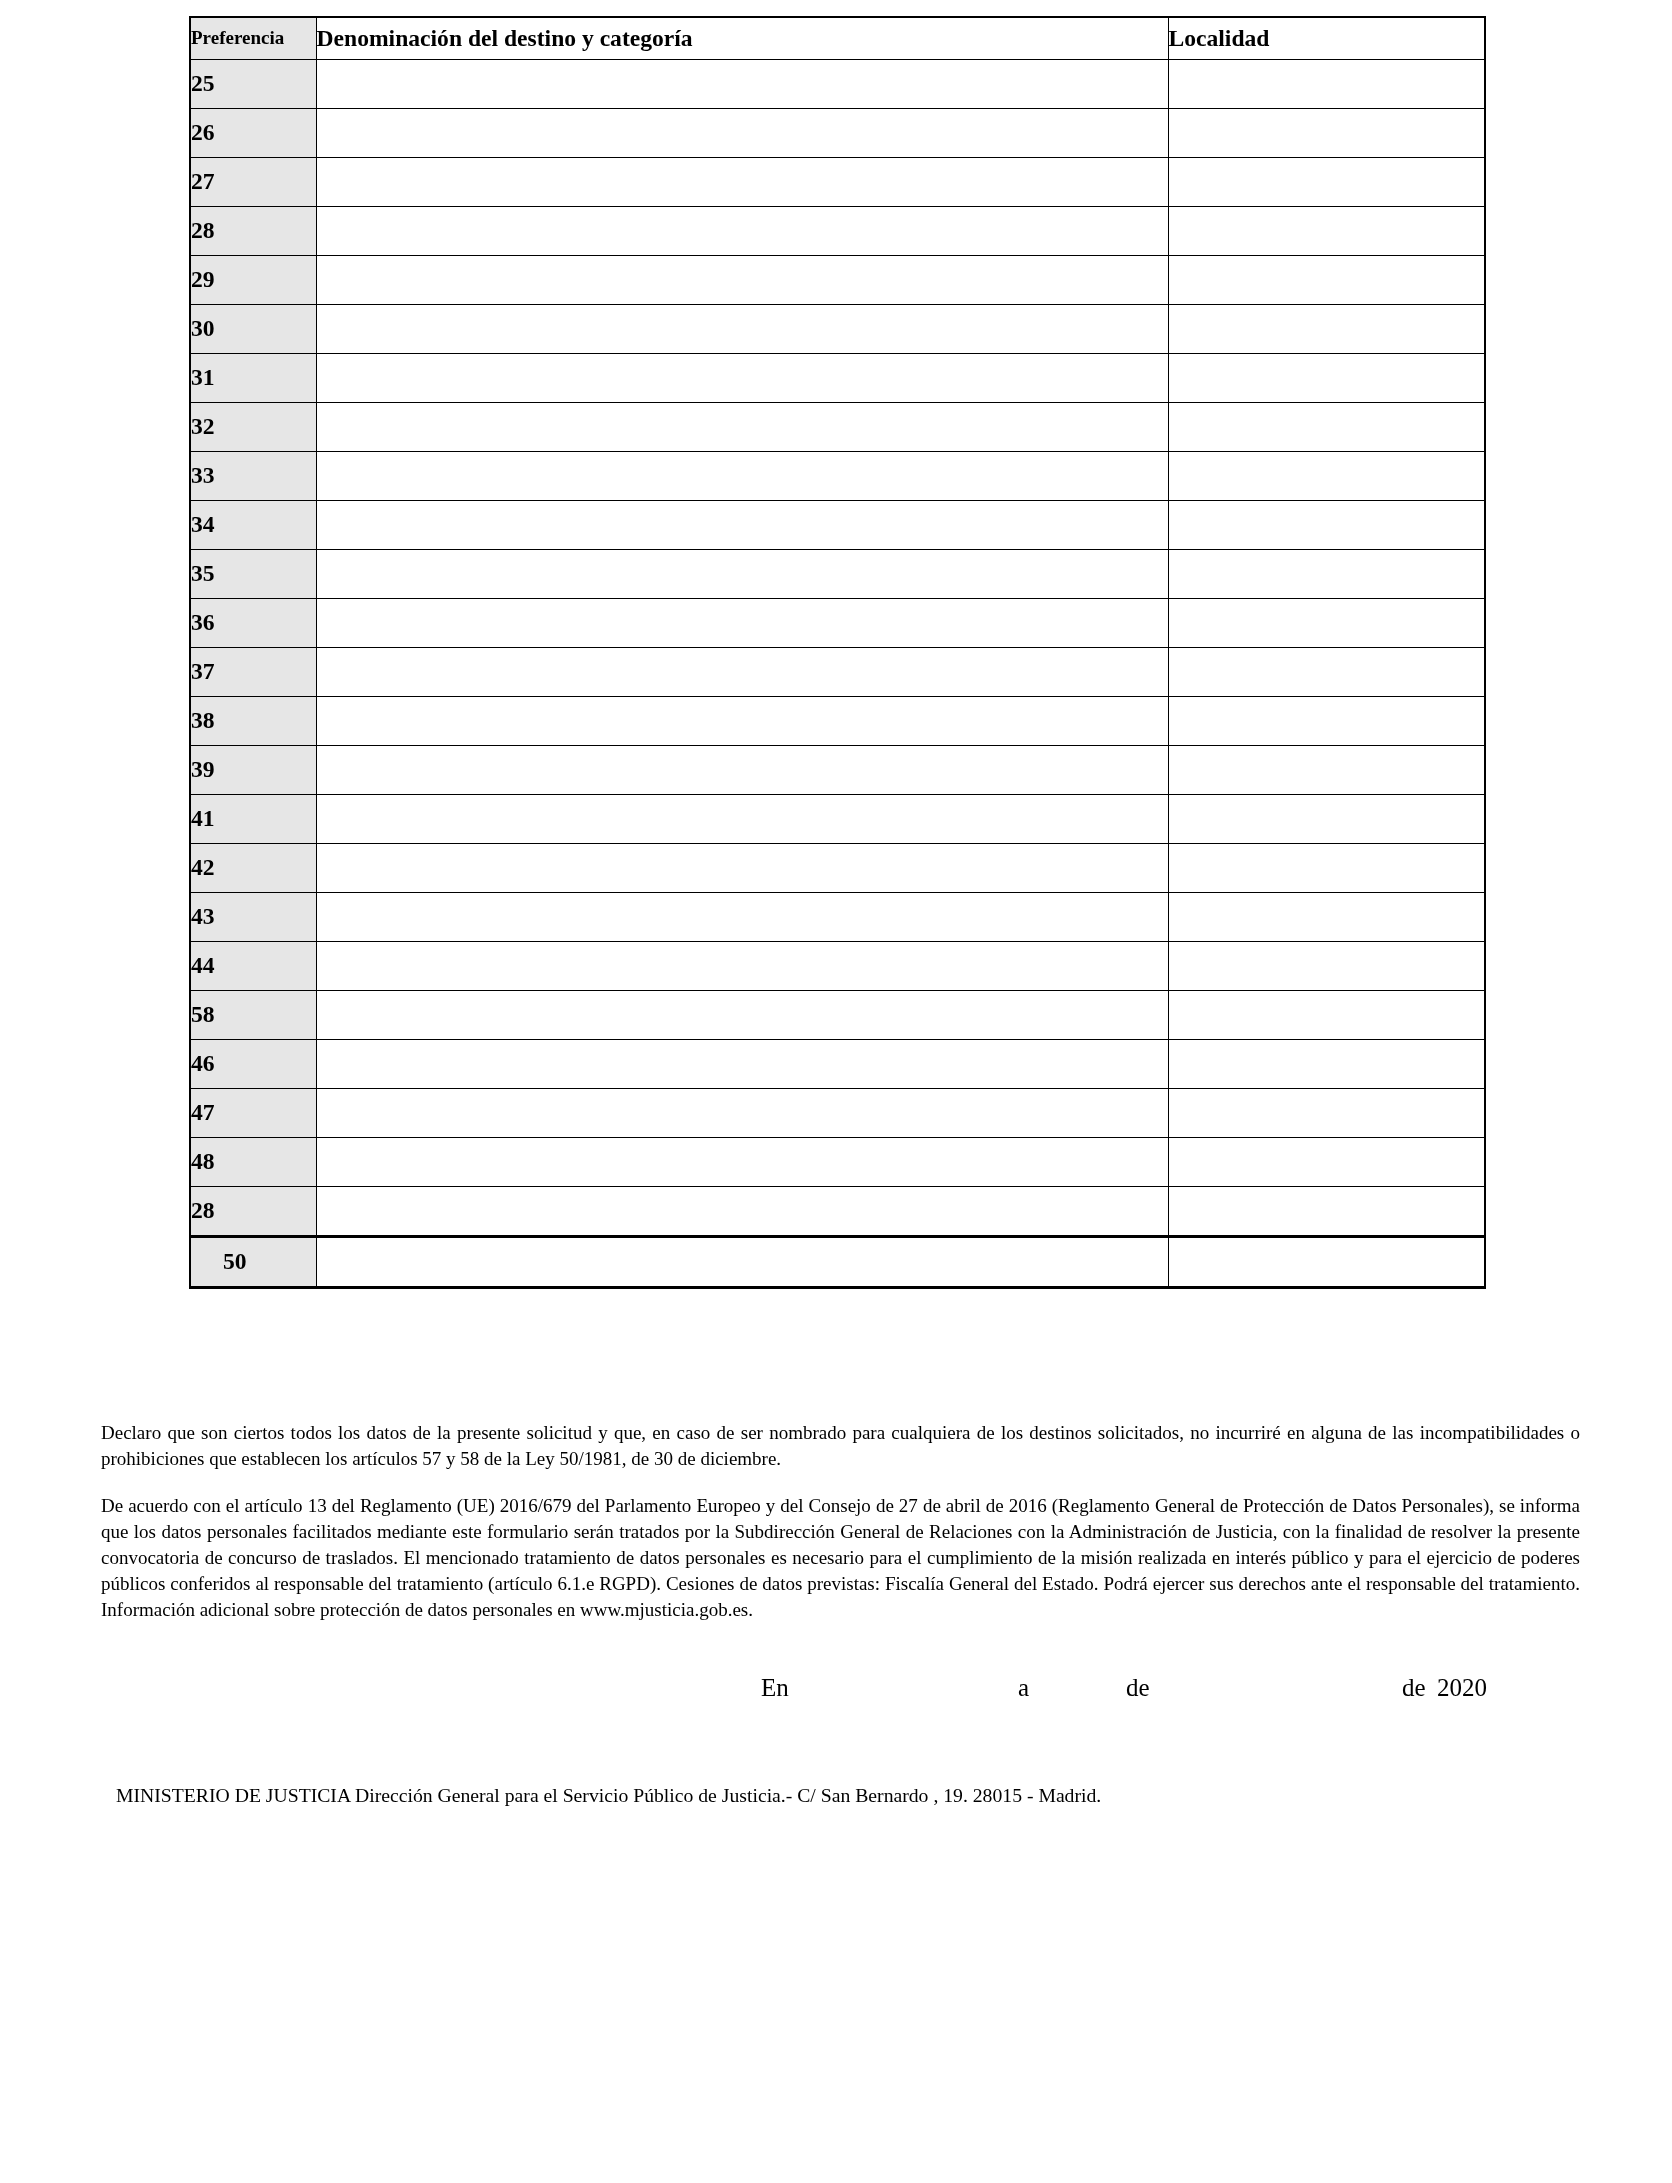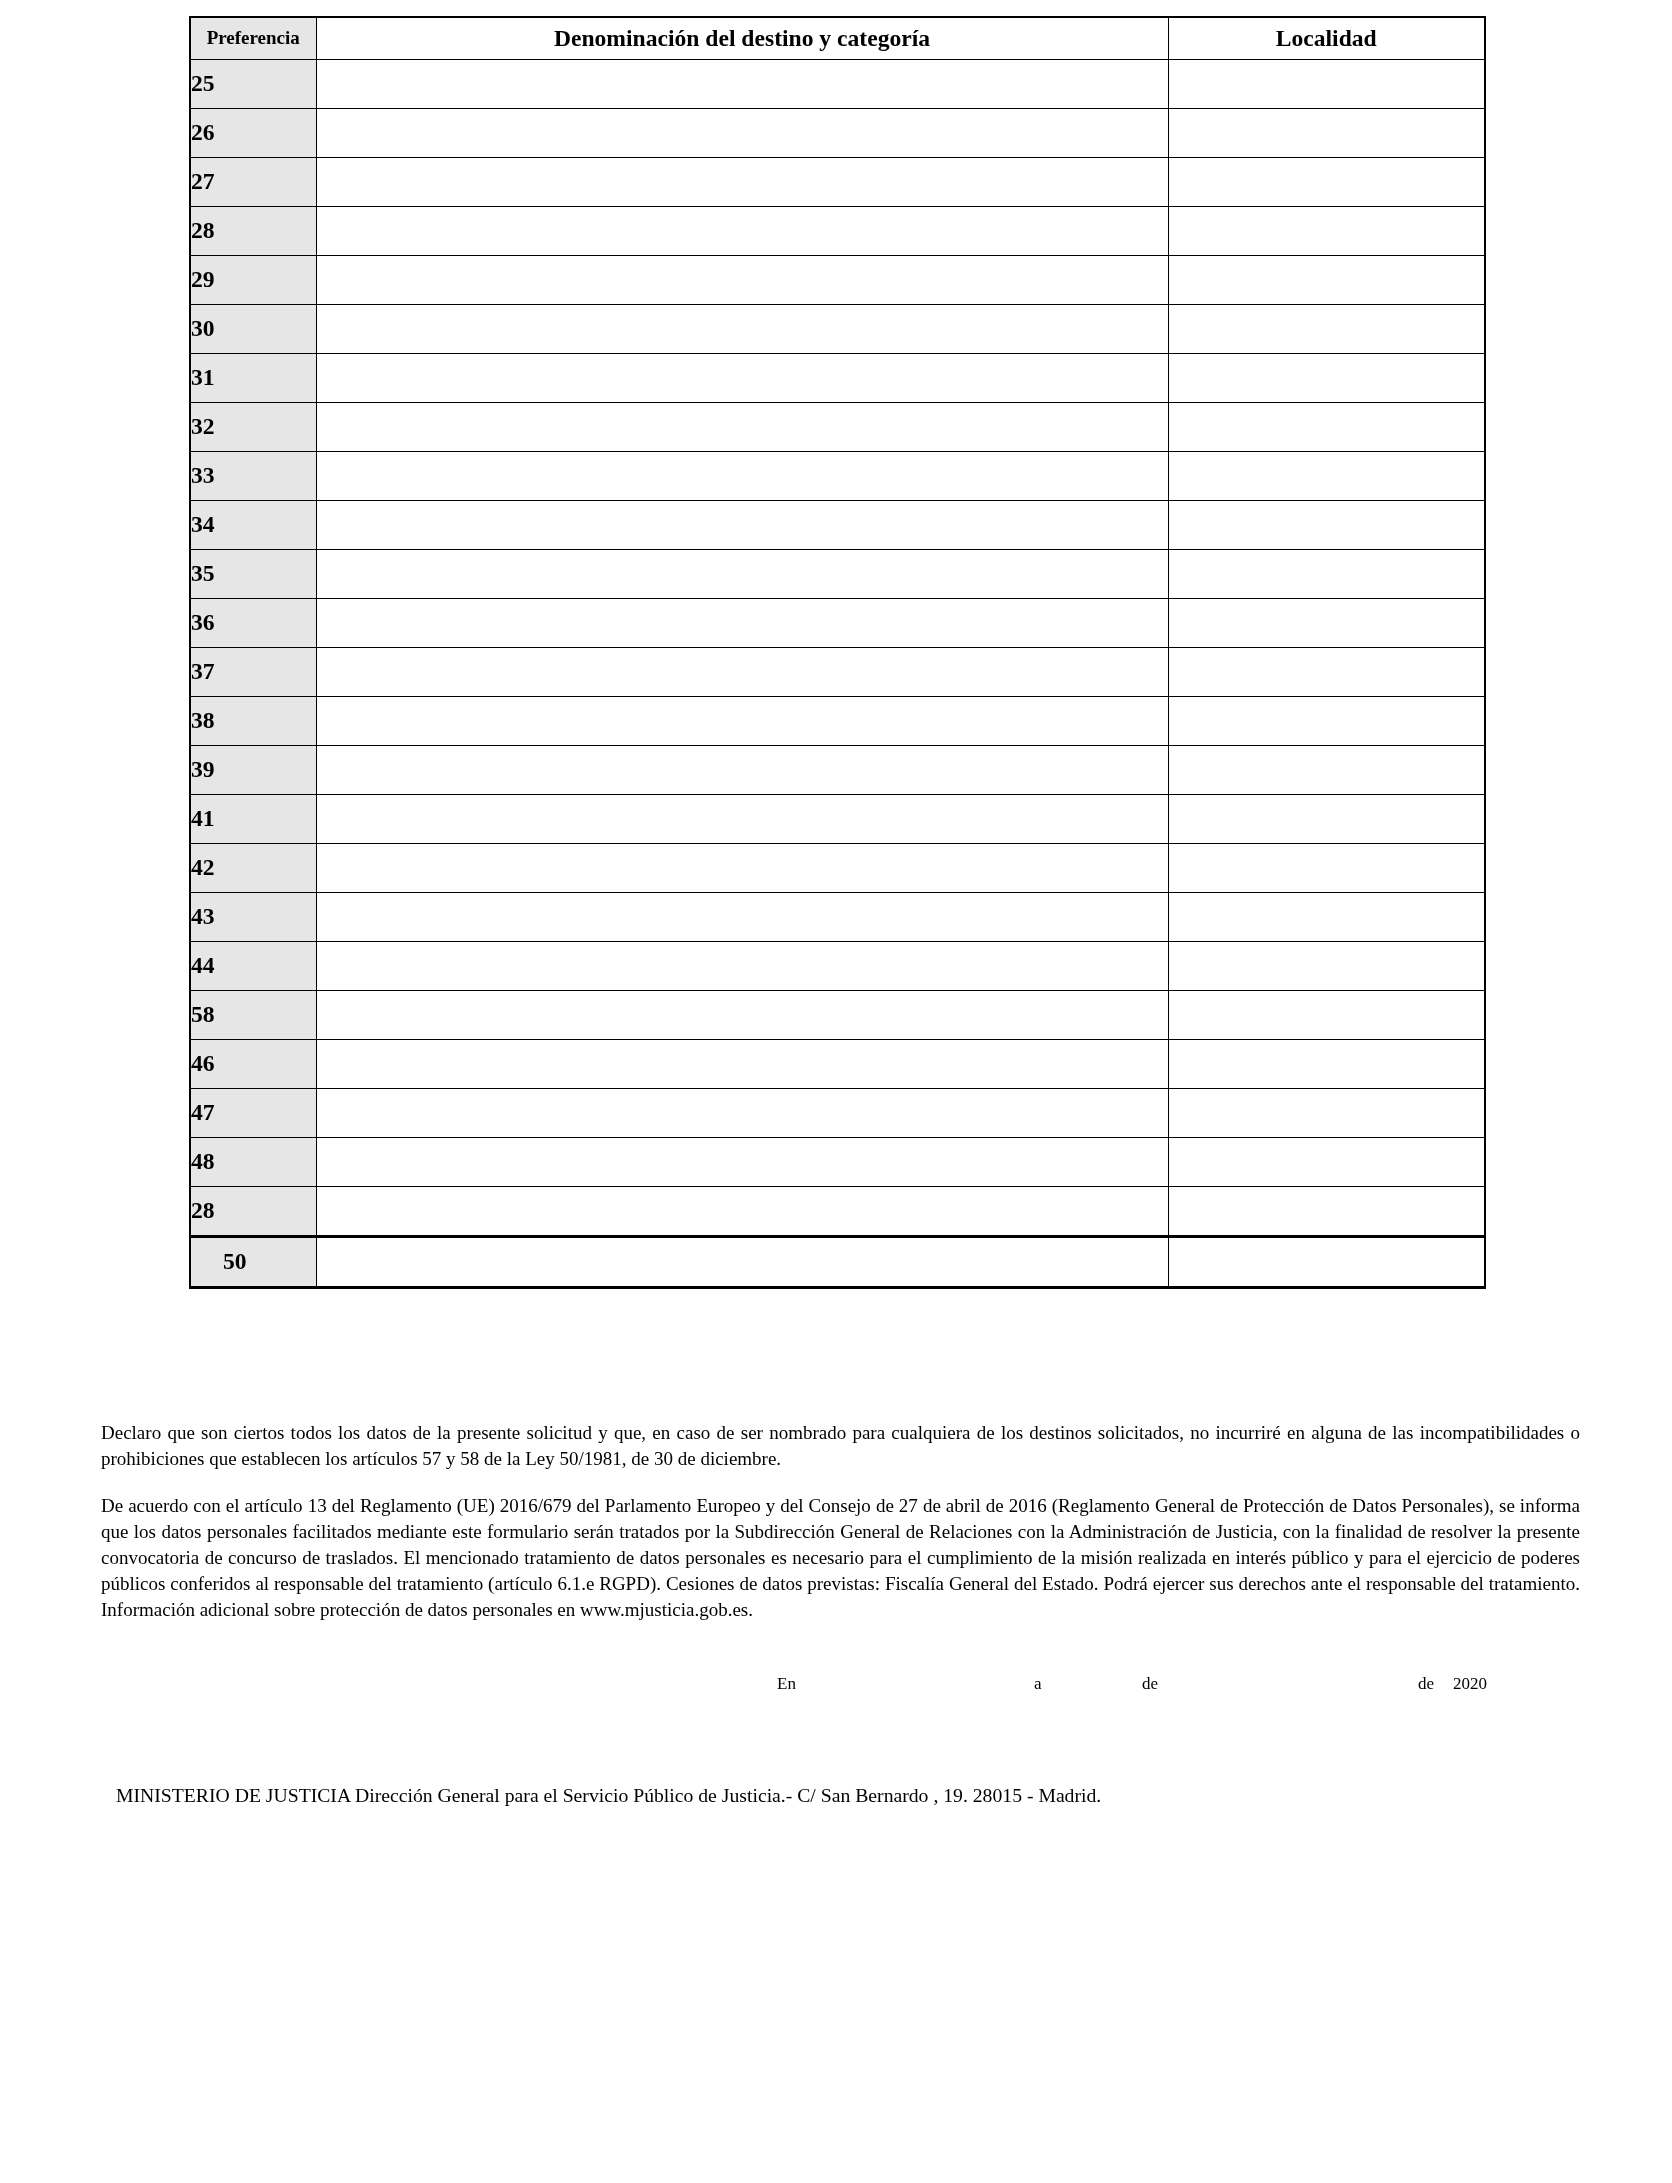--- a/index.html
+++ b/index.html
@@ -35,21 +35,21 @@
   table.pref-table td {
     border: 1.6px solid #000;
     padding: 0;
     vertical-align: middle;
     overflow: hidden;
   }
   col.c-pref { width: 126px; }
   col.c-dest { width: 852px; }
   col.c-loc  { width: 317px; }
 
-  thead th { height: 41px; text-align: center; font-weight: bold; }
+  thead th { height: 41px; text-align: left; font-weight: bold; }
   th.pref-h {
     background: var(--shade, #e6e6e6);
     font-size: 19px;
   }
   th.dest-h, th.loc-h { font-size: 23.6px; }
 
   tbody td { height: 48px; background: #ffffff; }
   tbody td.pref-cell {
     background: var(--shade, #e6e6e6);
     font-weight: bold;
@@ -67,24 +67,24 @@
     line-height: 26px;
     text-align: justify;
   }
   .declaration { top: 1420px; }
   .privacy     { top: 1493px; }
 
   
   .dateline {
     position: absolute;
     top: 1674px;
-    left: 16px;
+    left: 0;
     width: 1502px;
     height: 28px;
-    font-size: 17px;
+    font-size: 25px;
   }
   .dateline span { position: absolute; top: 0; white-space: pre; }
   .dl-en   { left: 761px; }
   .dl-city-blank  { left: 794px; width: 212px; height: 23.6px; }
   .dl-a    { left: 1018px; }
   .dl-day-blank   { left: 1038px; width: 79px; height: 23.6px; }
   .dl-de   { left: 1126px; }
   .dl-month-blank { left: 1160px; width: 232px; height: 23.6px; }
   .dl-de2  { left: 1402px; }
   .dl-year { left: 1437px; }

